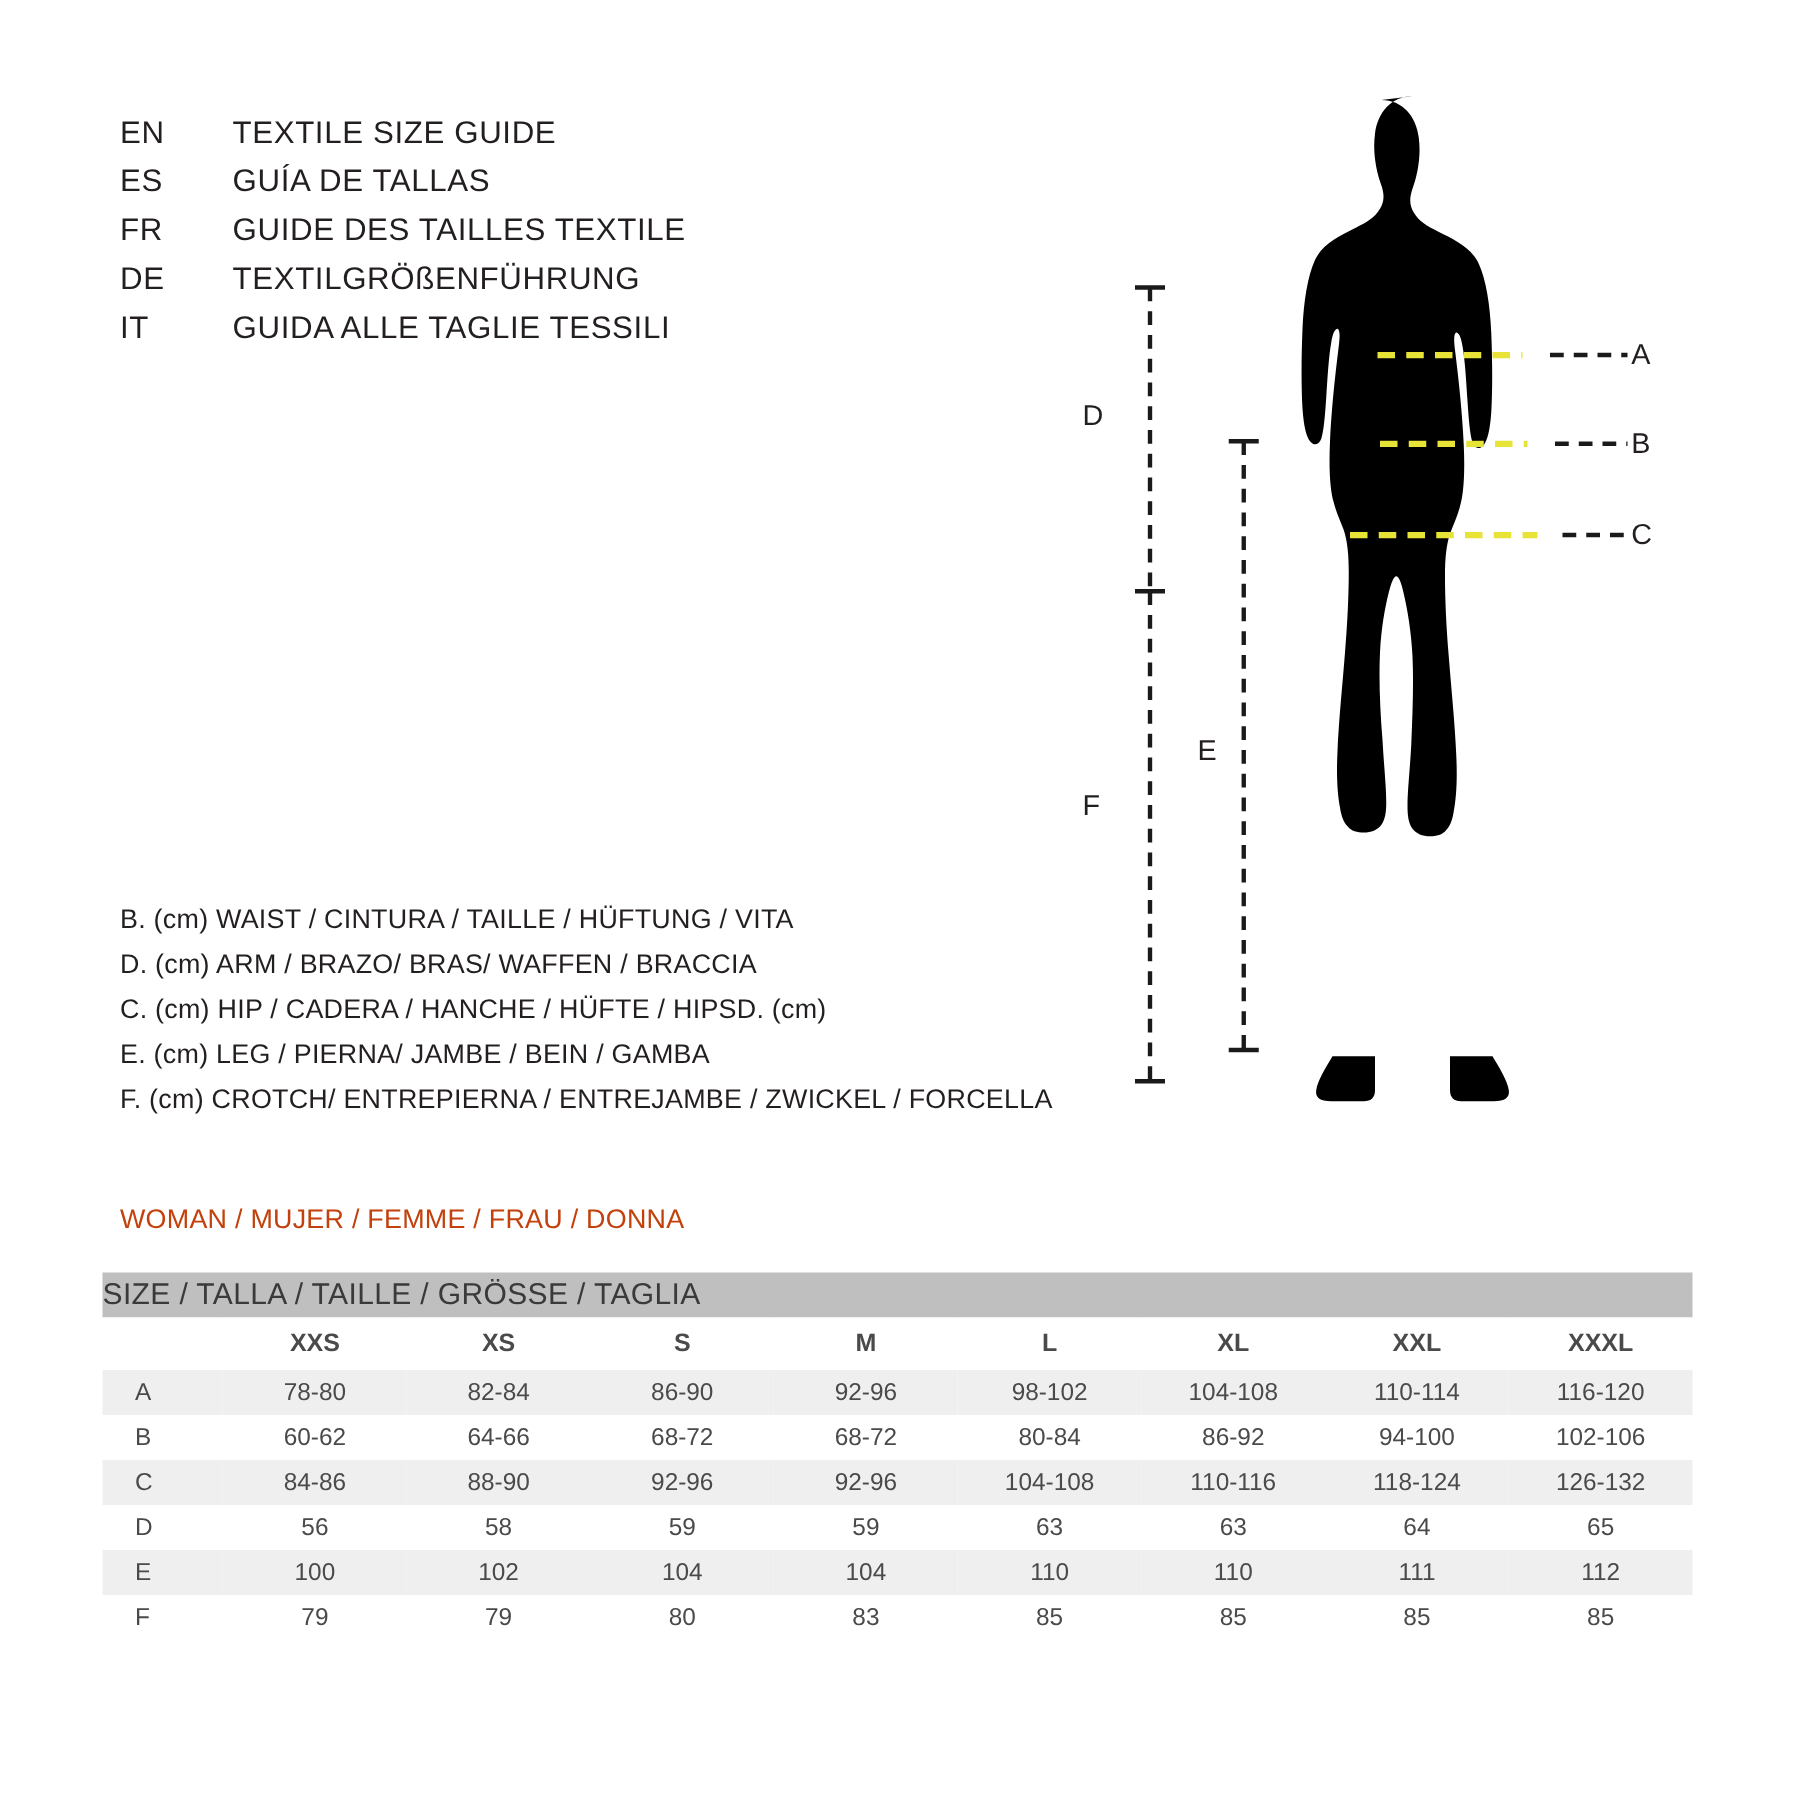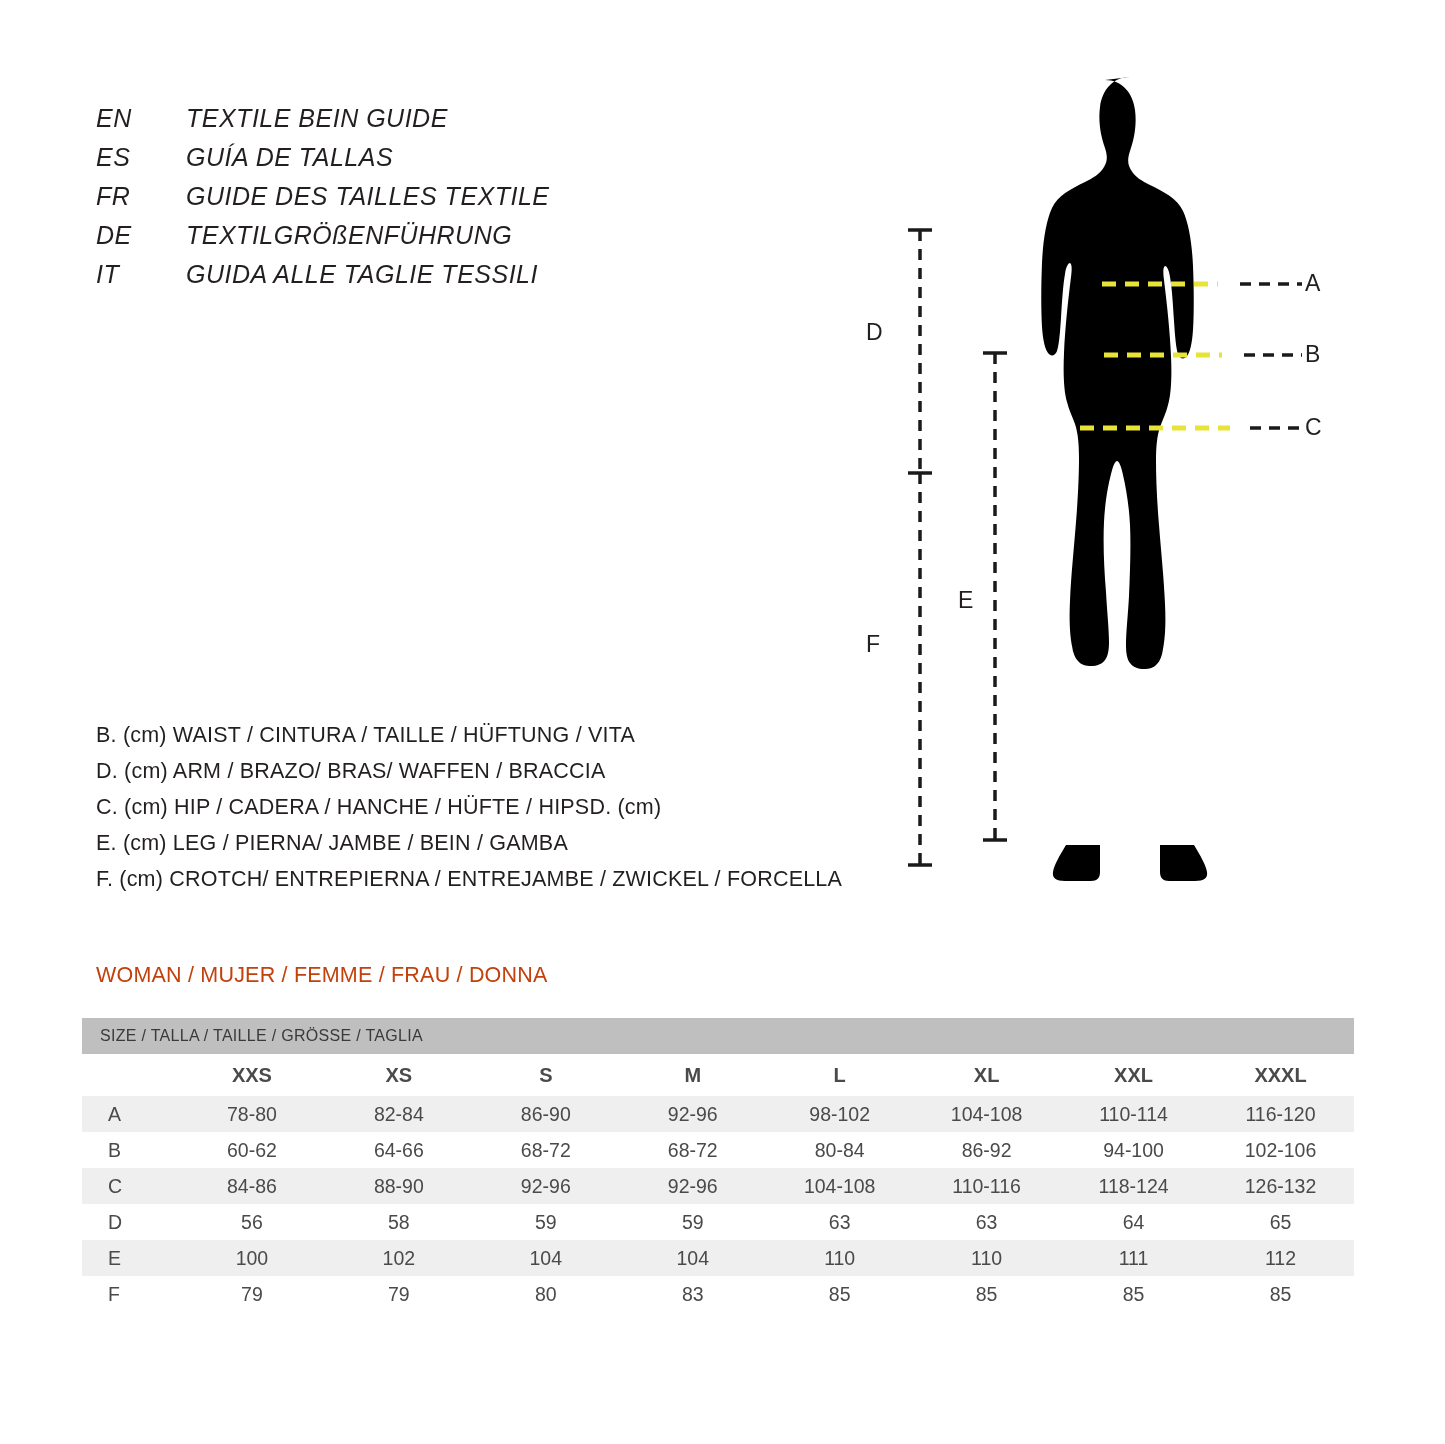--- a/index.html
+++ b/index.html
@@ -13,23 +13,22 @@
     width: 1445px;
     height: 1444px;
     background: #ffffff;
     overflow: hidden;
   }
 
   
   .lang-block {
     position: absolute;
     left: 96px;
-    top: 104px;
+    top: 92px;
     width: 620px;
-    font-style: italic;
   }
   .lang-row {
     display: flex;
     align-items: baseline;
     height: 39px;
   }
   .lang-code {
     width: 90px;
     font-size: 25px;
     color: #231f20;
@@ -80,23 +79,22 @@
     color: #4a4a4a;
   }
   table td, table th {
     padding: 0;
     font-weight: normal;
   }
   .size-header-row td {
     background: #bfbfbf;
     height: 36px;
     color: #3a3a3a;
-    font-size: 16px;
+    font-size: 24px;
     text-align: left;
-    padding-left: 18px;
     letter-spacing: 0.3px;
   }
   .col-head-row td {
     height: 42px;
     text-align: center;
     color: #4a4a4a;
     font-size: 20px;
     background: #ffffff;
     font-weight: bold;
   }
@@ -134,21 +132,21 @@
   }
 </style>
 </head>
 <body>
 
 <div id="page">
 
   <div class="lang-block">
     <div class="lang-row">
       <span class="lang-code">EN</span>
-      <span class="lang-text">TEXTILE BEIN GUIDE</span>
+      <span class="lang-text">TEXTILE SIZE GUIDE</span>
     </div>
     <div class="lang-row">
       <span class="lang-code">ES</span>
       <span class="lang-text">GUÍA DE TALLAS</span>
     </div>
     <div class="lang-row">
       <span class="lang-code">FR</span>
       <span class="lang-text">GUIDE DES TAILLES TEXTILE</span>
     </div>
     <div class="lang-row">

